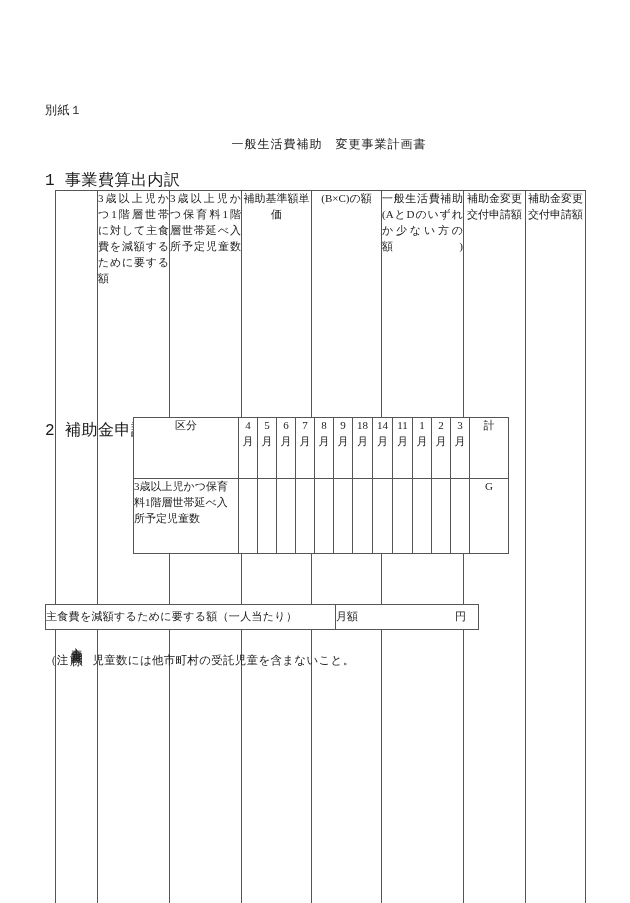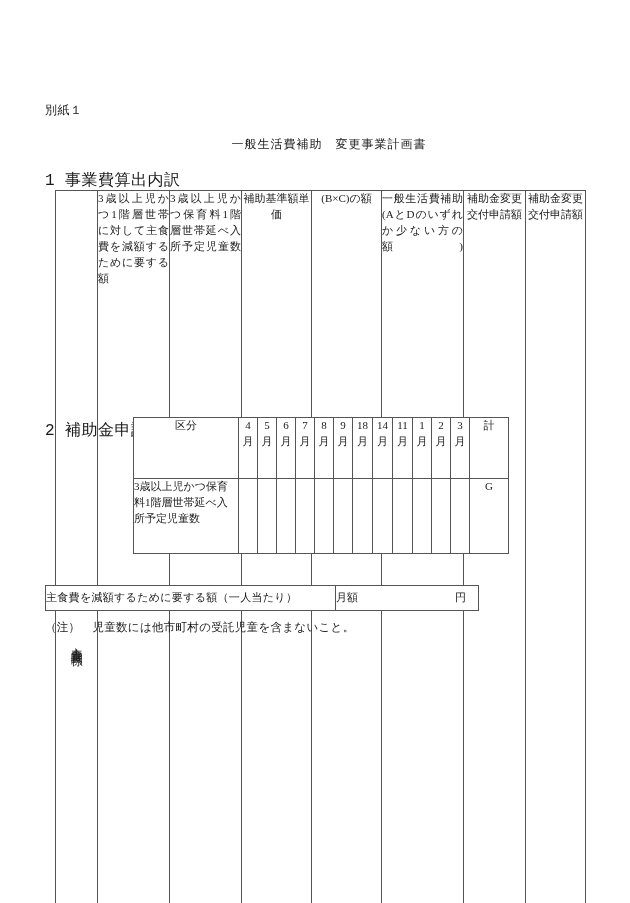--- a/index.html
+++ b/index.html
@@ -140,21 +140,21 @@
   .total-cell {
     height: 74px;
     text-align: center;
     vertical-align: top;
     padding-top: 6px;
   }
 
   
   #table-unitcost {
     left: 45px;
-    top: 565px;
+    top: 584px;
     width: 433px;
   }
   #table-unitcost td {
     height: 24px;
     vertical-align: middle;
   }
   .uc-desc { padding-left: 8px; letter-spacing: .3px; }
   .uc-amount {
     position: relative;
     padding-left: 14px;
@@ -163,21 +163,21 @@
     position: absolute;
     right: 12px;
     top: 50%;
     transform: translateY(-50%);
   }
 
   
   .note {
     position: absolute;
     left: 45px;
-    top: 600px;
+    top: 633px;
     font-size: 11.5px;
     letter-spacing: .3px;
   }
   .note .note-mark { margin-right: 12px; }
 </style>
 </head>
 <body>
 
 <div class="page">
 

